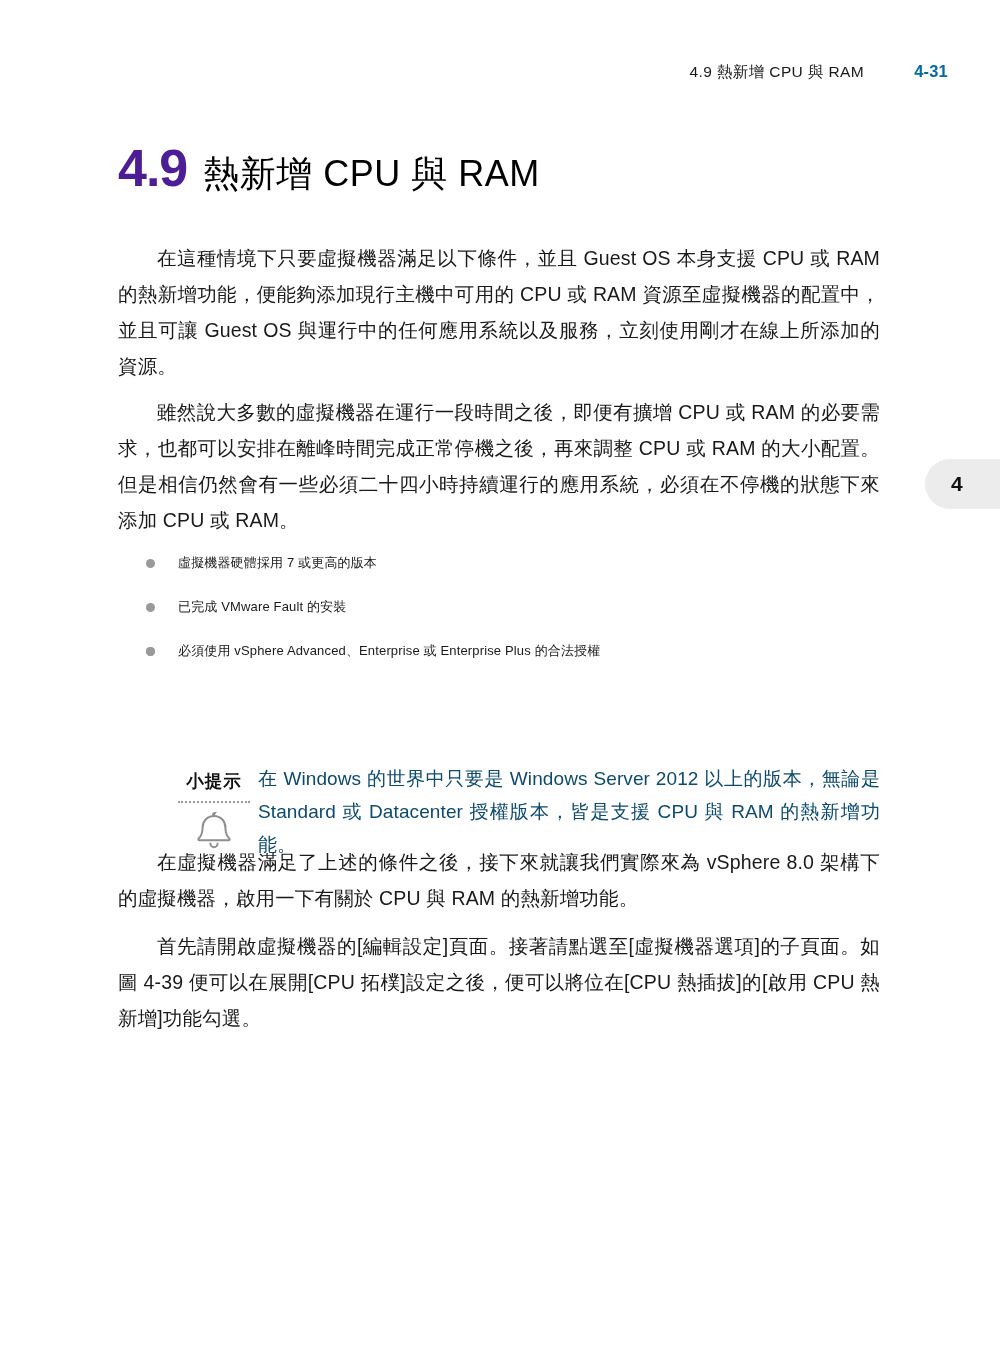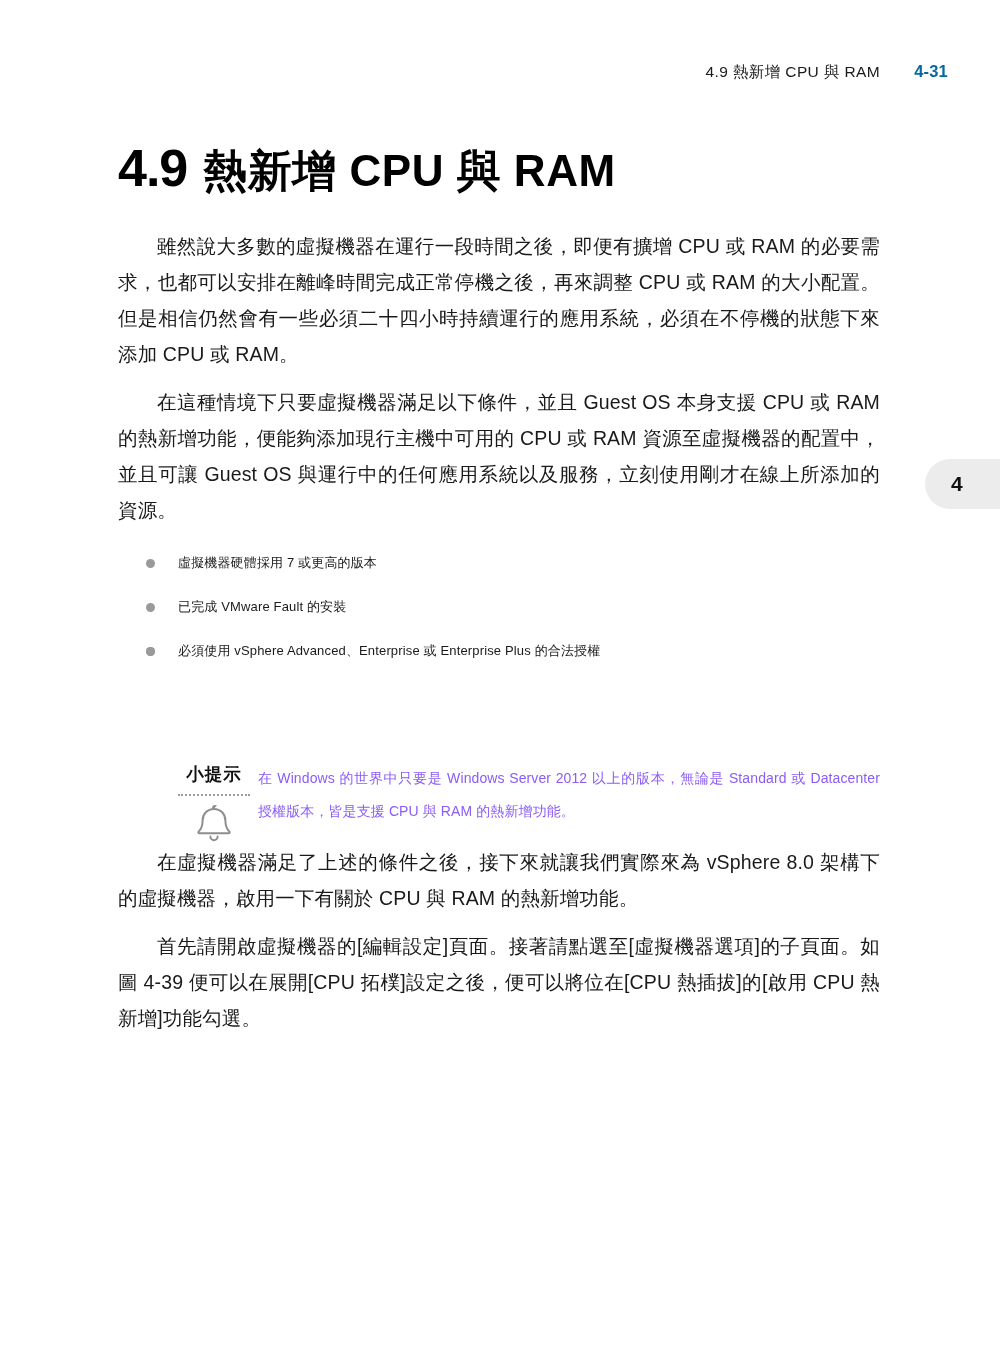--- a/index.html
+++ b/index.html
@@ -24,21 +24,21 @@
     height: 1349px;
   }
 
   
   .running-header {
     position: absolute;
     top: 62px;
     right: 52px;
     display: flex;
     align-items: baseline;
-    gap: 34px;
+    gap: 50px;
     white-space: nowrap;
   }
   .running-header .rh-title {
     font-size: 15.5px;
     letter-spacing: 0.4px;
     color: #1a1a1a;
   }
   .running-header .rh-pageno {
     font-size: 16.5px;
     font-weight: bold;
@@ -51,27 +51,27 @@
     position: absolute;
     top: 142px;
     left: 118px;
     display: flex;
     align-items: baseline;
     white-space: nowrap;
   }
   .section-title .sec-num {
     font-size: 52px;
     font-weight: 600;
-    color: #000000;
+    color: #4c1d95;
     letter-spacing: -1px;
     line-height: 1;
   }
   .section-title .sec-name {
-    font-size: 44px;
-    font-weight: bold;
+    font-size: 36px;
+    font-weight: normal;
     color: #000;
     margin-left: 16px;
     letter-spacing: 0.5px;
     line-height: 1;
   }
 
   
   .body-block {
     position: absolute;
     left: 118px;
@@ -115,21 +115,21 @@
     border-radius: 50%;
     background: #9a9a9a;
   }
 
   
   .tip-box {
     position: absolute;
     left: 170px;
     width: 710px;
     display: flex;
-    align-items: flex-start;
+    align-items: center;
   }
   .tip-marker {
     width: 88px;
     flex: 0 0 88px;
     display: flex;
     flex-direction: column;
     align-items: center;
     padding-top: 2px;
   }
   .tip-label {
@@ -143,23 +143,23 @@
     width: 72px;
     height: 3px;
     margin-top: 5px;
     border-bottom: 2.5px dotted #9b9b9b;
   }
   .tip-icon {
     margin-top: 9px;
   }
   .tip-body {
     flex: 1;
-    font-size: 14px;
+    font-size: 19px;
     line-height: 33px;
-    color: #8b5cf6;
+    color: #0c4a6e;
     text-align: justify;
     text-justify: inter-ideograph;
     letter-spacing: 0.1px;
     padding-top: 2px;
   }
 
   
   .chapter-tab {
     position: absolute;
     left: 925px;
@@ -188,22 +188,22 @@
     <span class="rh-title">4.9 熱新增 CPU 與 RAM</span>
     <span class="rh-pageno">4-31</span>
   </div>
 
   <div class="section-title">
     <span class="sec-num">4.9</span>
     <span class="sec-name">熱新增 CPU 與 RAM</span>
   </div>
 
   <div class="body-block" style="top: 228px;">
+    <p class="para" style="margin-top: 12px;">在這種情境下只要虛擬機器滿足以下條件，並且 Guest OS 本身支援 CPU 或 RAM 的熱新增功能，便能夠添加現行主機中可用的 CPU 或 RAM 資源至虛擬機器的配置中，並且可讓 Guest OS 與運行中的任何應用系統以及服務，立刻使用剛才在線上所添加的資源。</p>
     <p class="para">雖然說大多數的虛擬機器在運行一段時間之後，即便有擴增 CPU 或 RAM 的必要需求，也都可以安排在離峰時間完成正常停機之後，再來調整 CPU 或 RAM 的大小配置。但是相信仍然會有一些必須二十四小時持續運行的應用系統，必須在不停機的狀態下來添加 CPU 或 RAM。</p>
-    <p class="para" style="margin-top: 12px;">在這種情境下只要虛擬機器滿足以下條件，並且 Guest OS 本身支援 CPU 或 RAM 的熱新增功能，便能夠添加現行主機中可用的 CPU 或 RAM 資源至虛擬機器的配置中，並且可讓 Guest OS 與運行中的任何應用系統以及服務，立刻使用剛才在線上所添加的資源。</p>
   </div>
 
   <ul class="bullet-list" style="top: 545px;">
     <li>
       <span class="bullet-dot"></span>
       <span>虛擬機器硬體採用 7 或更高的版本</span>
     </li>
     <li>
       <span class="bullet-dot"></span>
       <span>已完成 VMware Fault 的安裝</span>

